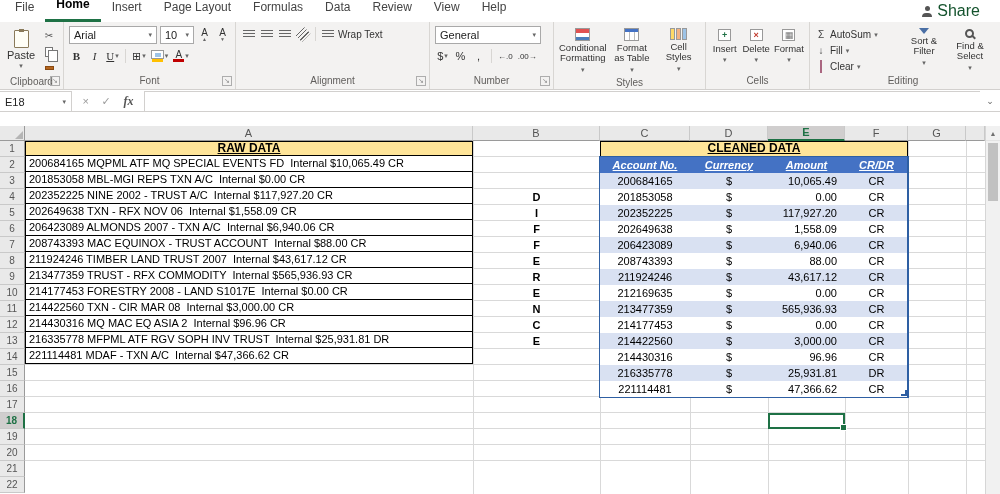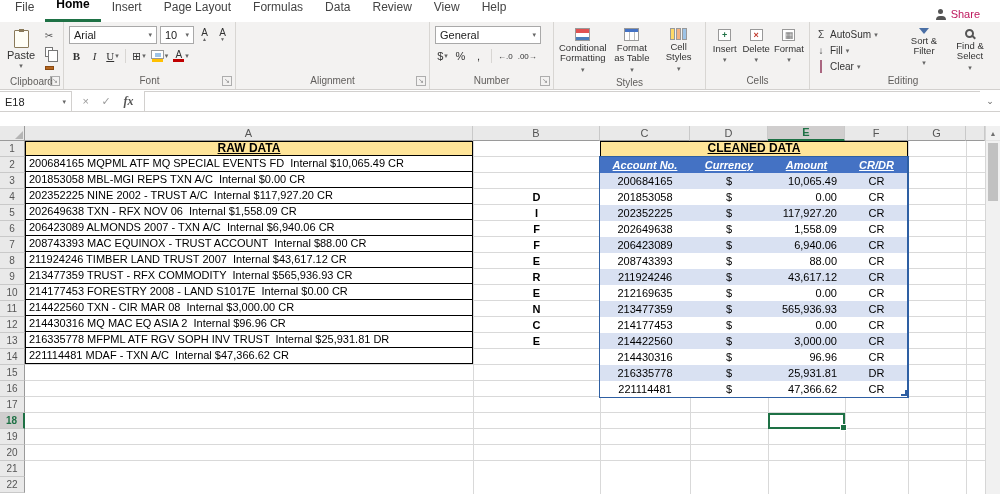--- a/index.html
+++ b/index.html
@@ -4,21 +4,21 @@
 <style>
   *{box-sizing:border-box;margin:0;padding:0;}
   html,body{width:1000px;height:494px;overflow:hidden;}
   body{font-family:"Liberation Sans","DejaVu Sans",sans-serif;background:#fff;}
   .app{position:relative;width:1000px;height:494px;background:#fff;overflow:hidden;}
 
   
   .tabs-row{position:absolute;top:0;left:0;width:100%;height:22px;background:#fff;display:flex;align-items:flex-end;padding-left:4px;}
   .tab{padding:3px 11px 8px 11px;font-size:12px;color:#444;}
   .tab.active{color:#000;font-weight:bold;border-bottom:3px solid #1e7145;}
-  .share-btn{margin-left:auto;margin-right:14px;display:flex;align-items:center;gap:5px;font-size:11px;color:#be185d;padding:2px 6px;}
+  .share-btn{margin-left:auto;margin-right:14px;display:flex;align-items:center;gap:5px;font-size:16px;color:#14532d;padding:2px 6px;}
   .ic-person{width:10px;height:11px;position:relative;display:inline-block;}
   .ic-person:before{content:"";position:absolute;top:0;left:2.5px;width:5px;height:5px;border-radius:50%;background:#555;}
   .ic-person:after{content:"";position:absolute;bottom:0;left:0;width:10px;height:4px;border-radius:4px 4px 0 0;background:#555;}
 
   
   .ribbon{position:absolute;top:22px;left:0;width:100%;height:68px;background:#f3f2f1;border-bottom:1px solid #d2d0ce;display:flex;}
   .group{height:100%;border-right:1px solid #d8d6d3;display:flex;flex-direction:column;flex:0 0 auto;}
   .g-content{flex:1;display:flex;padding:4px 5px 1px 5px;gap:4px;}
   .g-label{height:15px;font-size:10px;color:#605e5c;text-align:center;position:relative;line-height:13px;}
   .launcher{position:absolute;right:3px;bottom:3px;font-size:7px;color:#888;border:1px solid #adadad;width:10px;height:10px;line-height:8px;text-align:center;}
@@ -217,20 +217,39 @@
       </div>
       <div class="g-label">
         <span>Font</span>
         <span class="launcher">↘</span>
       </div>
     </div>
 
     <div class="group" style="width:194px">
       <div class="g-content">
         <div class="f-rows">
+          <div class="f-row">
+            <div class="tbtn">
+                <span class="ic-lines"></span>
+              </div>
+            <div class="tbtn">
+                <span class="ic-lines"></span>
+              </div>
+            <div class="tbtn">
+                <span class="ic-lines"></span>
+              </div>
+            <div class="tbtn">
+                <span class="ic-lines rot"></span>
+              </div>
+            <div class="sep-v"></div>
+            <div class="tbtn" style="gap:4px">
+              <span class="ic-lines"></span>
+              <span class="sm-label">Wrap Text</span>
+            </div>
+          </div>
         </div>
       </div>
       <div class="g-label">
         <span>Alignment</span>
         <span class="launcher">↘</span>
       </div>
     </div>
 
     <div class="group" style="width:124px">
       <div class="g-content">

